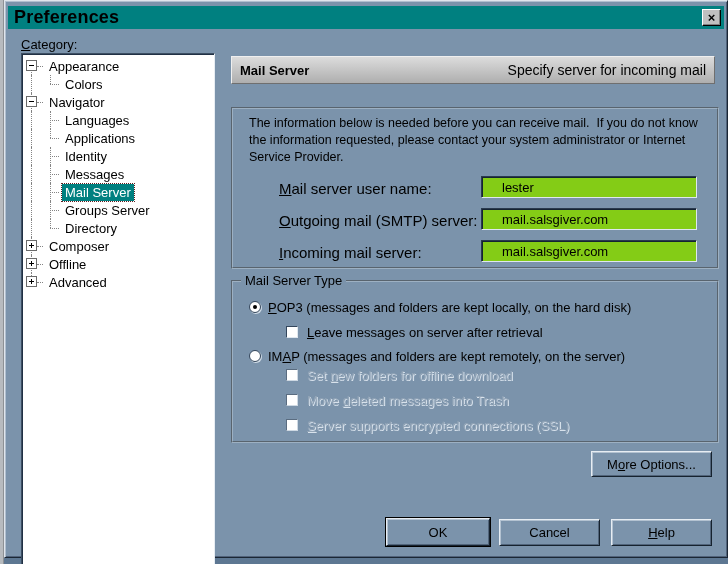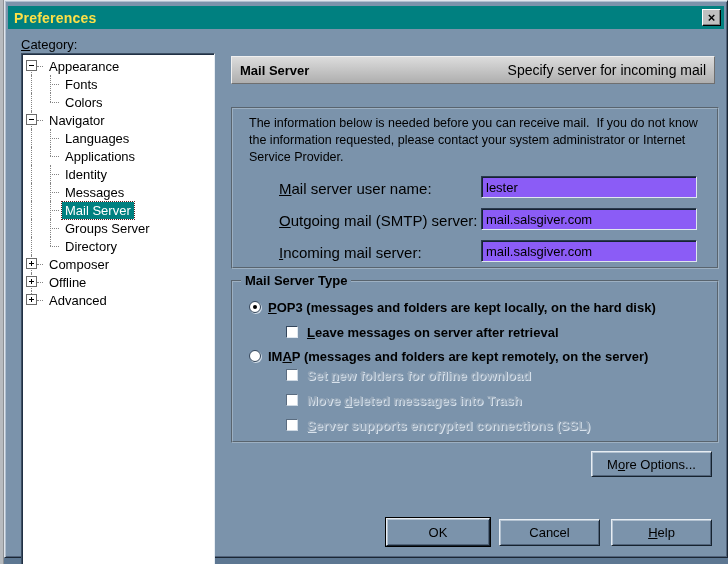--- a/index.html
+++ b/index.html
@@ -5,21 +5,21 @@
   html,body{margin:0;padding:0;width:728px;height:564px;overflow:hidden;
     background:#5d7792;font-family:"Liberation Sans",sans-serif;position:relative;}
   *{box-sizing:border-box;}
   .bg-edge{position:absolute;left:0;top:0;width:4px;height:564px;background:#b7bbbf;
     border-right:1px solid #8d9195;}
   .dialog{position:absolute;left:4px;top:0;width:724px;height:558px;background:#7b93ab;
     border:1px solid;border-color:#dfe5ec #1a2634 #1a2634 #dfe5ec;
     box-shadow:inset 1px 1px 0 #b0bfcf, inset -1px -1px 0 #50627a;}
   .titlebar{position:absolute;left:3px;top:5px;width:716px;height:23px;background:#008080;
     display:flex;align-items:center;justify-content:space-between;padding:0 3px 0 6px;}
-  .title-text{color:#fde047;font-weight:bold;font-size:14px;letter-spacing:.2px;text-align:right;}
+  .title-text{color:#000000;font-weight:bold;font-size:18px;letter-spacing:.2px;text-align:right;}
   .close-btn{width:19px;height:17px;background:#c0c0c0;border:1px solid;
     border-color:#ffffff #000000 #000000 #ffffff;box-shadow:inset -1px -1px 0 #808080;
     display:flex;align-items:center;justify-content:center;font-size:13px;font-weight:bold;
     color:#000;line-height:1;padding:0;font-family:"Liberation Sans",sans-serif;}
   .cat-label{position:absolute;left:16px;top:36px;font-size:13px;color:#000;}
   
   .treebox{position:absolute;left:16px;top:52px;width:194px;height:520px;background:#fff;
     border:1px solid;border-color:#3d4f63 #e7edf3 #e7edf3 #3d4f63;
     box-shadow:inset 1px 1px 0 #203044;padding:3px 0 0 2px;overflow:hidden;}
   .trow{display:flex;align-items:center;height:18px;font-size:13px;color:#000;}
@@ -44,26 +44,26 @@
     background:linear-gradient(#dcdcdc,#aeaeae);border:1px solid;
     border-color:#efefef #6f6f6f #6f6f6f #efefef;display:flex;align-items:center;
     justify-content:space-between;padding:0 8px;}
   .header-title{font-weight:bold;font-size:13px;color:#000;}
   .header-sub{font-size:14px;color:#000;}
   .panel1{position:absolute;left:226px;top:106px;width:488px;height:162px;
     border:2px groove #9db0c2;}
   .info-text{position:absolute;left:244px;top:114px;width:462px;font-size:12.5px;
     line-height:17px;color:#000;white-space:pre-wrap;}
   .fld-label{position:absolute;left:274px;font-size:15px;color:#000;}
-  .fld-input{position:absolute;left:476px;width:216px;height:22px;background:#8b5cf6;
+  .fld-input{position:absolute;left:476px;width:216px;height:22px;background:#84cc16;
     border:1px solid;border-color:#2a3a4e #dfe7ef #dfe7ef #2a3a4e;
     box-shadow:inset 1px 1px 0 #152433;font:13px "Liberation Sans",sans-serif;
-    padding:0 0 0 4px;color:#000;outline:none;}
+    padding:0 0 0 20px;color:#000;outline:none;}
   .group2{position:absolute;left:226px;top:279px;width:488px;height:163px;
-    border:2px groove #9db0c2;font-weight:bold;}
+    border:2px groove #9db0c2;}
   .gbl{position:absolute;top:-9px;left:8px;background:#7b93ab;padding:0 4px;font-size:13px;color:#000;}
   .grow{position:absolute;display:flex;align-items:center;height:16px;font-size:13px;color:#000;}
   .radio{width:12px;height:12px;border-radius:50%;background:#fff;flex:none;position:relative;
     border:1px solid #33465c;box-shadow:1px 1px 0 #cdd9e4;margin-right:7px;}
   .radio .dot{display:none;}
   .radio.checked .dot{display:block;position:absolute;left:3px;top:3px;width:4px;height:4px;
     border-radius:50%;background:#000;}
   .cb{width:12px;height:12px;background:#fff;flex:none;border:1px solid;
     border-color:#33465c #dfe7ef #dfe7ef #33465c;margin-right:9px;}
   .grow.disabled{color:#93a5b7;text-shadow:1px 1px 0 #d8e2ec;}
@@ -103,30 +103,20 @@
           <i class="ebox minus"></i>
           <i class="hs"></i>
         </span>
         <span class="tlabel">Appearance</span>
       </div>
       <div class="trow">
         <span class="cellA">
           <i class="vl pass"></i>
         </span>
         <span class="cellB">
-          <i class="vl mid"></i>
-          <i class="hs"></i>
-        </span>
-        <span class="tlabel">Fonts</span>
-      </div>
-      <div class="trow">
-        <span class="cellA">
-          <i class="vl pass"></i>
-        </span>
-        <span class="cellB">
           <i class="vl last"></i>
           <i class="hs"></i>
         </span>
         <span class="tlabel">Colors</span>
       </div>
       <div class="trow">
         <span class="cellA">
           <i class="vl mid"></i>
           <i class="ebox minus"></i>
           <i class="hs"></i>

